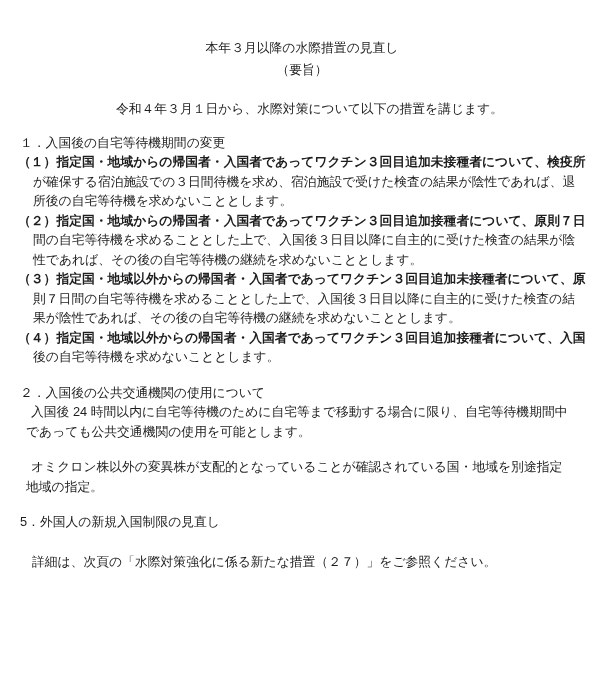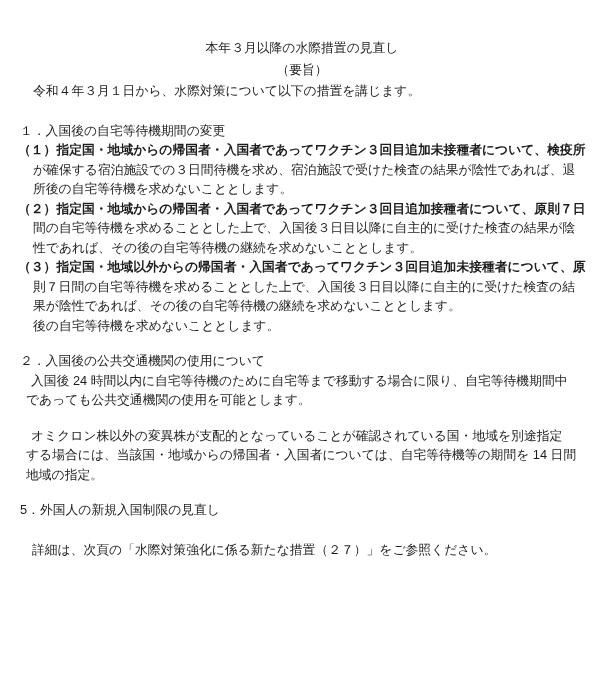--- a/index.html
+++ b/index.html
@@ -24,27 +24,29 @@
     line-height: 19.5px;
   }
   .title-block {
     text-align: center;
     line-height: 22px;
   }
   .line {
     white-space: nowrap;
   }
   .l-intro {
+    margin-top: 18px;
     margin-left: 15px;
+    text-align: center;
   }
   .sec {
     margin-top: 16px;
   }
   .sec-first {
-    margin-top: 20px;
+    margin-top: 14px;
   }
   .l-heading {
     margin-left: 2px;
   }
   .l-item-first {
     margin-left: 0;
     font-weight: bold;
   }
   .l-item-cont {
     margin-left: 15px;
@@ -76,32 +78,32 @@
     <div class="line l-heading">１．入国後の自宅等待機期間の変更</div>
     <div class="line l-item-first">（１）指定国・地域からの帰国者・入国者であってワクチン３回目追加未接種者について、検疫所</div>
     <div class="line l-item-cont">が確保する宿泊施設での３日間待機を求め、宿泊施設で受けた検査の結果が陰性であれば、退</div>
     <div class="line l-item-cont">所後の自宅等待機を求めないこととします。</div>
     <div class="line l-item-first">（２）指定国・地域からの帰国者・入国者であってワクチン３回目追加接種者について、原則７日</div>
     <div class="line l-item-cont">間の自宅等待機を求めることとした上で、入国後３日目以降に自主的に受けた検査の結果が陰</div>
     <div class="line l-item-cont">性であれば、その後の自宅等待機の継続を求めないこととします。</div>
     <div class="line l-item-first">（３）指定国・地域以外からの帰国者・入国者であってワクチン３回目追加未接種者について、原</div>
     <div class="line l-item-cont">則７日間の自宅等待機を求めることとした上で、入国後３日目以降に自主的に受けた検査の結</div>
     <div class="line l-item-cont">果が陰性であれば、その後の自宅等待機の継続を求めないこととします。</div>
+    <div class="line l-item-first">（４）指定国・地域以外からの帰国者・入国者であってワクチン３回目追加接種者について、入国</div>
     <div class="line l-item-cont">後の自宅等待機を求めないこととします。</div>
   </div>
 
   <div class="sec">
     <div class="line l-heading">２．入国後の公共交通機関の使用について</div>
     <div class="line l-body-first">入国後 24 時間以内に自宅等待機のために自宅等まで移動する場合に限り、自宅等待機期間中</div>
     <div class="line l-body-cont">であっても公共交通機関の使用を可能とします。</div>
   </div>
 
   <div class="sec">
     <div class="line l-body-first">オミクロン株以外の変異株が支配的となっていることが確認されている国・地域を別途指定</div>
-    <div class="line l-body-cont">する場合には、当該国・地域からの帰国者・入国者については、自宅等待機等の期間を 14 日間</div>
     <div class="line l-body-cont">地域の指定。</div>
   </div>
 
   <div class="sec">
     <div class="line l-heading">5．外国人の新規入国制限の見直し</div>
   </div>
 
   <div class="line l-footer">詳細は、次頁の「水際対策強化に係る新たな措置（２７）」をご参照ください。</div>
 
 </div>

